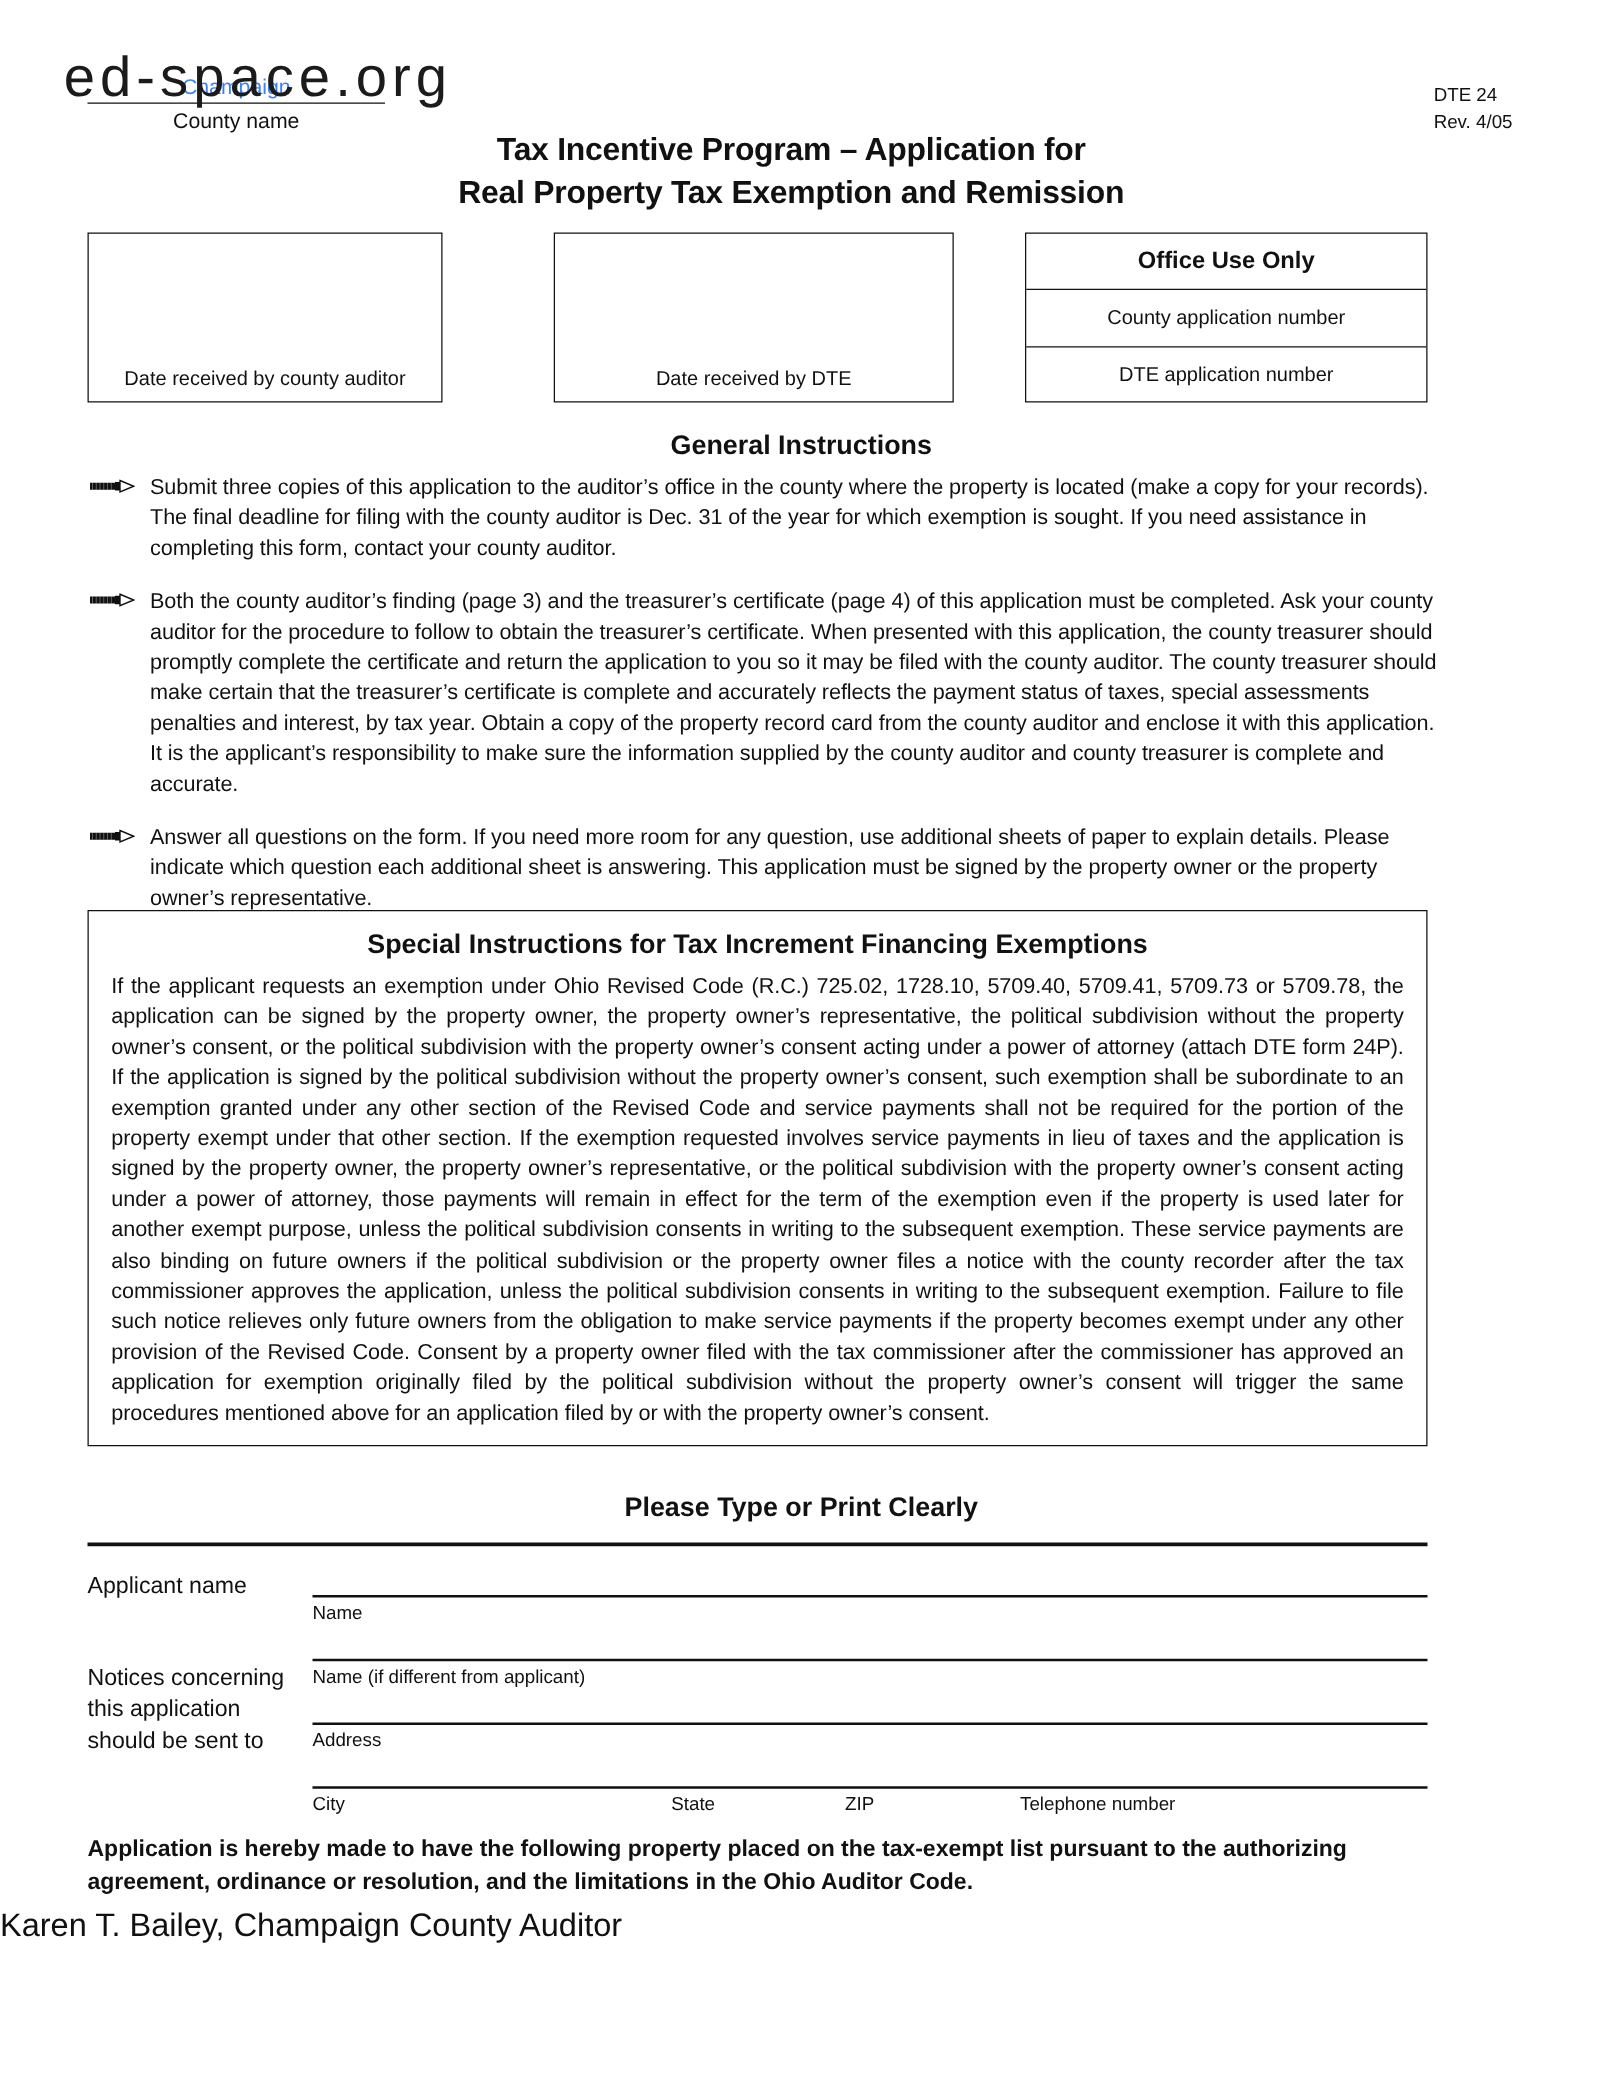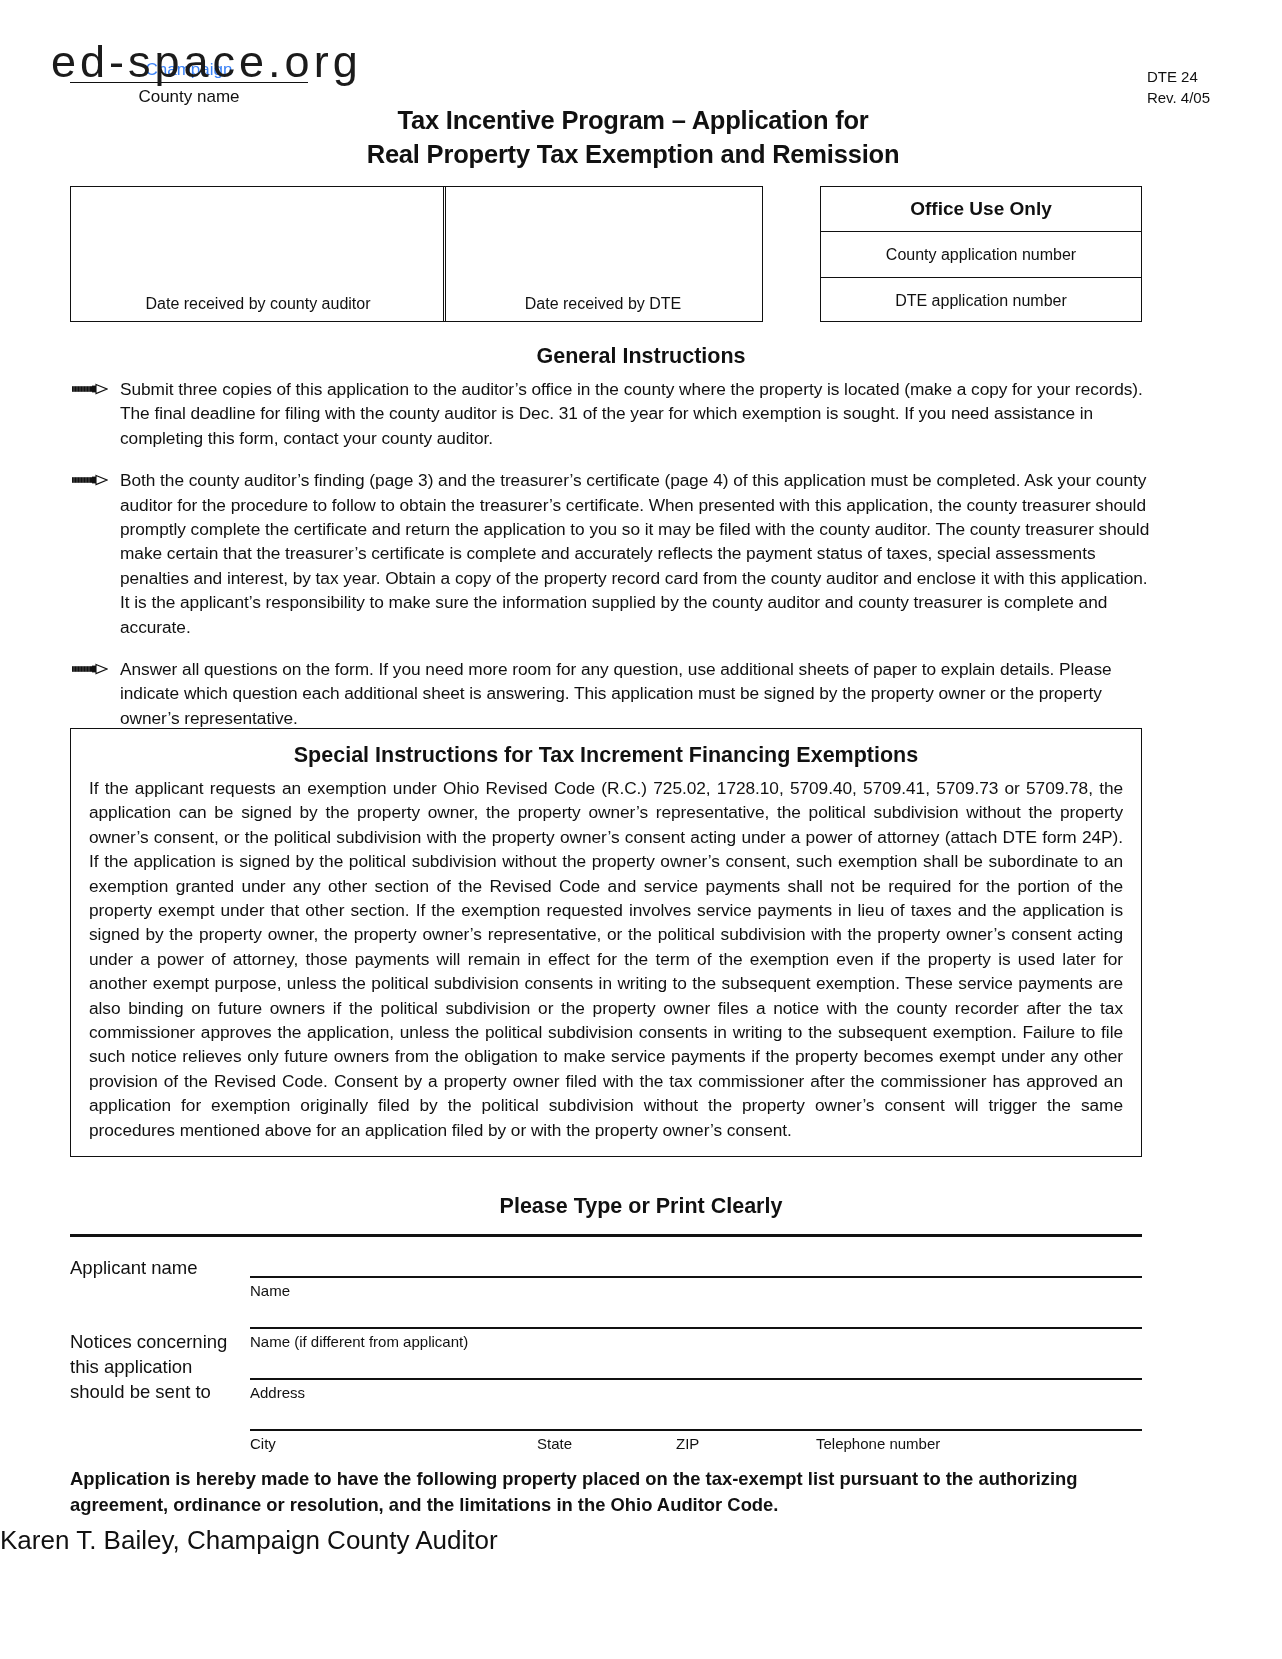--- a/index.html
+++ b/index.html
@@ -96,21 +96,21 @@
     box-sizing: border-box;
   }
   .datebox .caption {
     position: absolute;
     left: 0;
     right: 0;
     bottom: 8px;
     text-align: center;
     font-size: 16px;
   }
-  #box-auditor { left: 0; width: 376px; }
+  #box-auditor { left: 0; width: 284px; }
   #box-dte     { left: 373px; width: 320px; }
 
   .officebox {
     position: absolute;
     left: 750px;
     top: 0;
     width: 322px;
     height: 136px;
     border: 1.8px solid #111;
     box-sizing: border-box;

